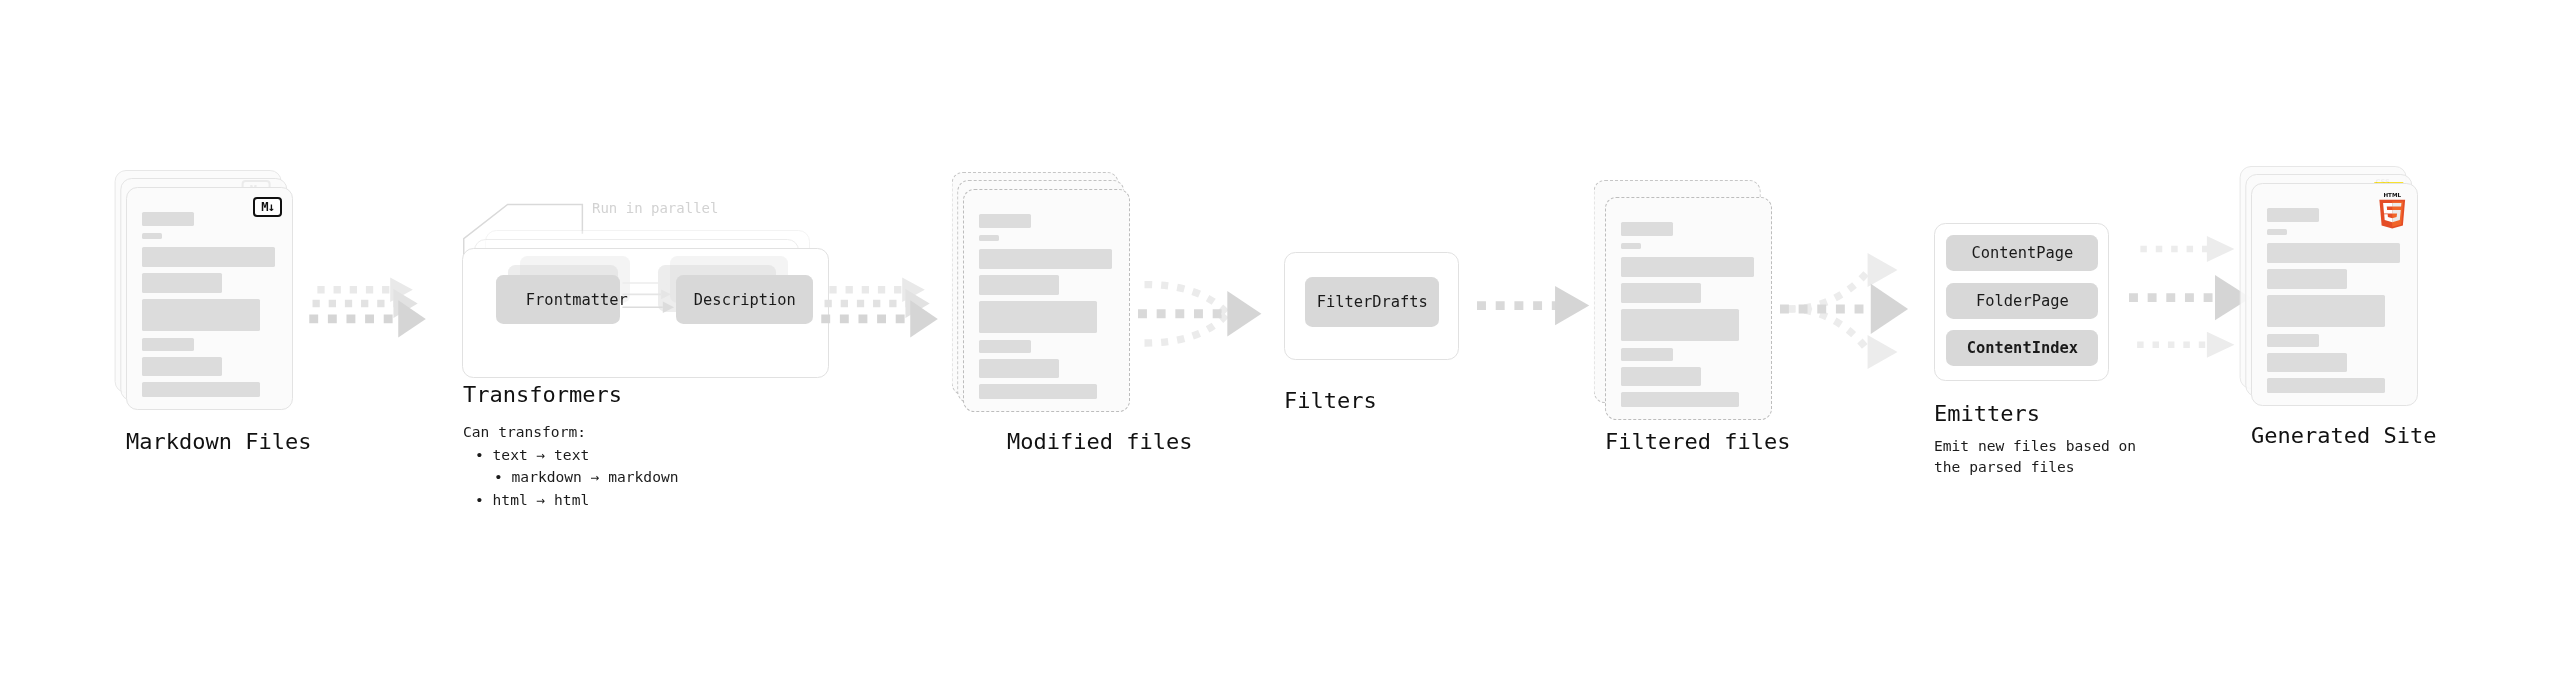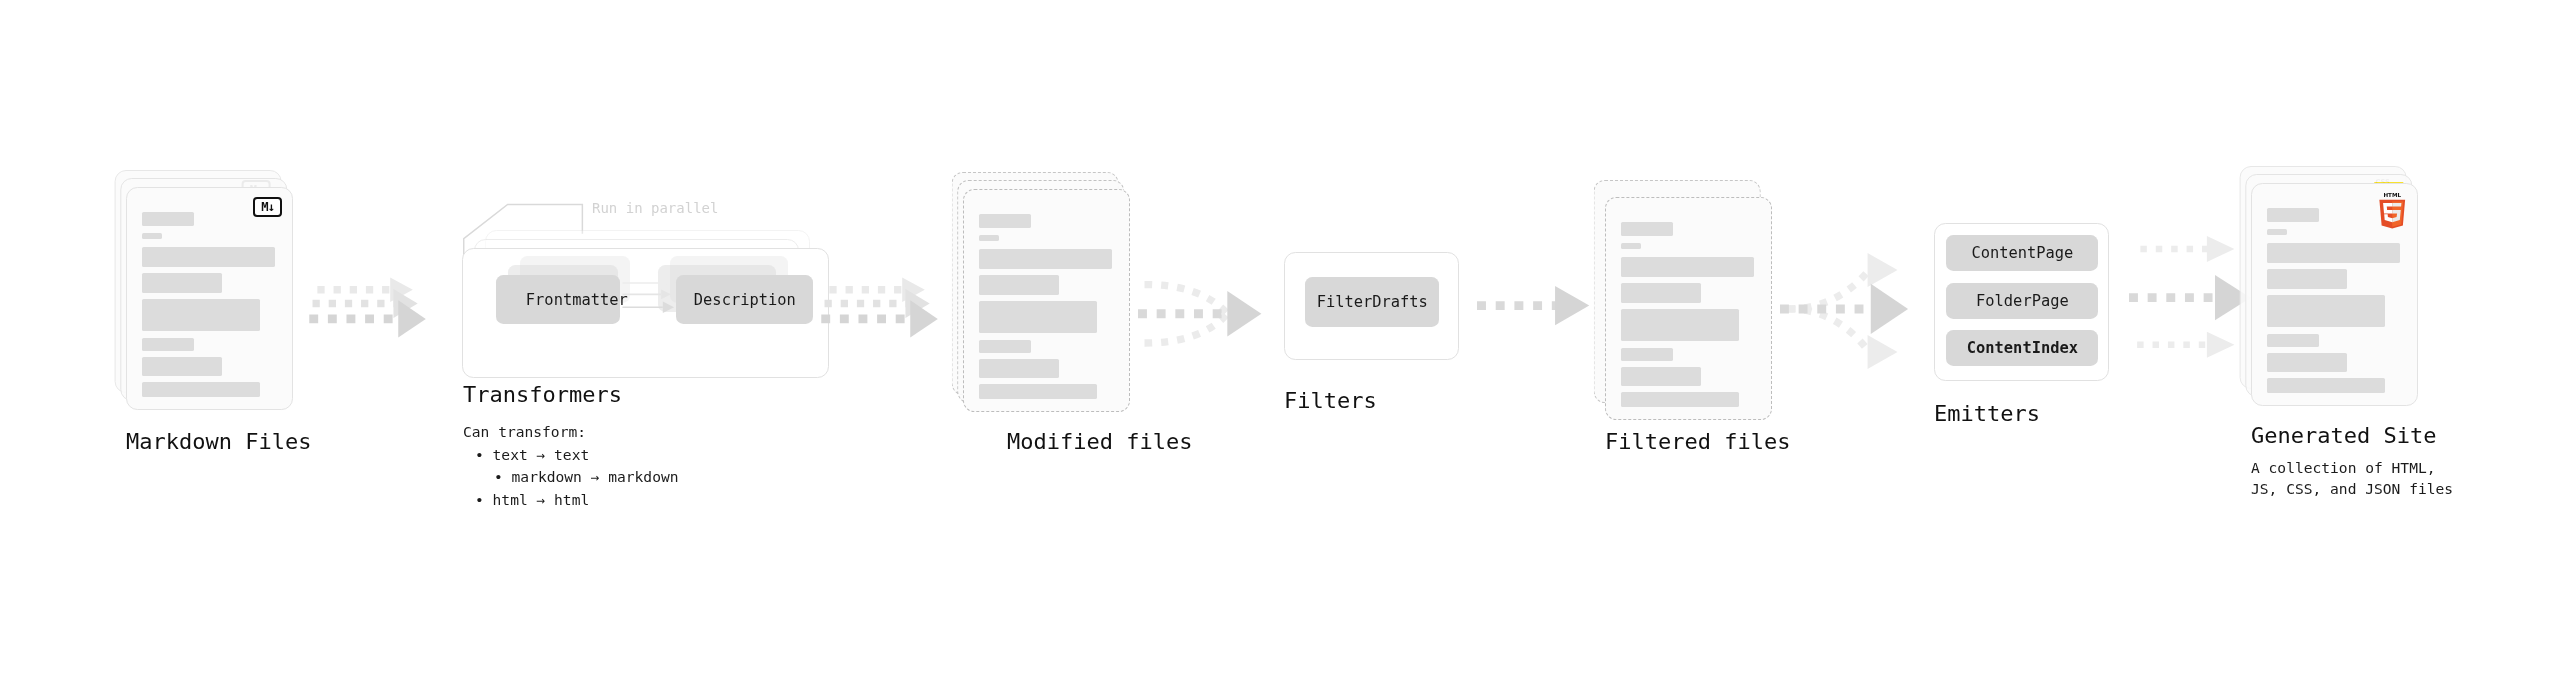--- a/index.html
+++ b/index.html
@@ -230,20 +230,22 @@
   </svg>
 
   <div class="node" style="left:1934px; top:223px;">
     <div class="pbox" style="left:0px; top:0px; width:175px; height:158px;padding-left:40px;">
       <div class="chip" style="left:11.4px; top:11.4px; width:152px; height:36px;">ContentPage</div>
       <div class="chip" style="left:11.4px; top:59px; width:152px; height:36px;">FolderPage</div>
       <div class="chip" style="left:11.4px; top:106px; width:152px; height:36px;font-weight:bold;">ContentIndex</div>
     </div>
   </div>
   <div class="title" style="left:1934px; top:401px;">Emitters</div>
+  <div class="subtitle" style="left:1934px; top:435px;">Emit new files based on
+the parsed files</div>
 
   <svg style="left:2129px; top:236px;" width="146" height="146" viewBox="0 0 180 180">
     <g>
       <line x1="14" y1="16" x2="100" y2="16" stroke="#ececec" stroke-width="8" stroke-dasharray="8 11"></line>
       <polygon points="96,0 130,16 96,32" fill="#ececec"></polygon>
       <line x1="0" y1="76" x2="112" y2="76" stroke="#d9d9d9" stroke-width="11" stroke-dasharray="11 12"></line>
       <polygon points="106,48 150,76 106,104" fill="#d5d5d5"></polygon>
       <line x1="10" y1="134" x2="100" y2="134" stroke="#ececec" stroke-width="8" stroke-dasharray="8 11"></line>
       <polygon points="96,118 130,134 96,150" fill="#ececec"></polygon>
     </g>
@@ -273,17 +275,15 @@
       <div class="skel" style="left:15.4px; top:45px; width:19.5px; height:5.7px;"></div>
       <div class="skel" style="left:15.4px; top:59px; width:133px; height:20.3px;"></div>
       <div class="skel" style="left:15.4px; top:85px; width:80px; height:19.5px;"></div>
       <div class="skel" style="left:15.4px; top:111px; width:118px; height:32px;"></div>
       <div class="skel" style="left:15.4px; top:150px; width:52px; height:13px;"></div>
       <div class="skel" style="left:15.4px; top:169px; width:80px; height:18.7px;"></div>
       <div class="skel" style="left:15.4px; top:194px; width:118px; height:15.4px;"></div>
     </div>
   </div>
   <div class="title" style="left:2251px; top:423px;">Generated Site</div>
-  <div class="subtitle" style="left:2251px; top:457px;">A collection of HTML,
-JS, CSS, and JSON files</div>
 
 </div>
 
 
 </body></html>

